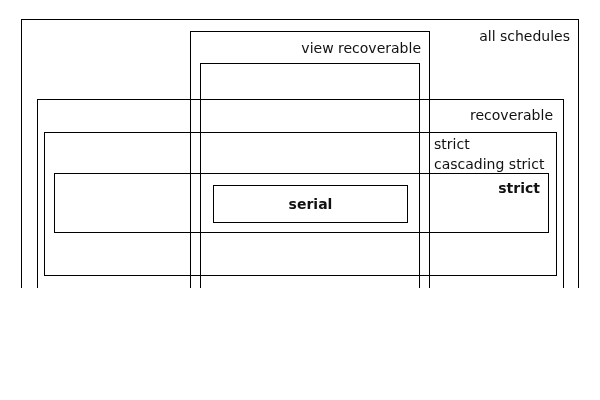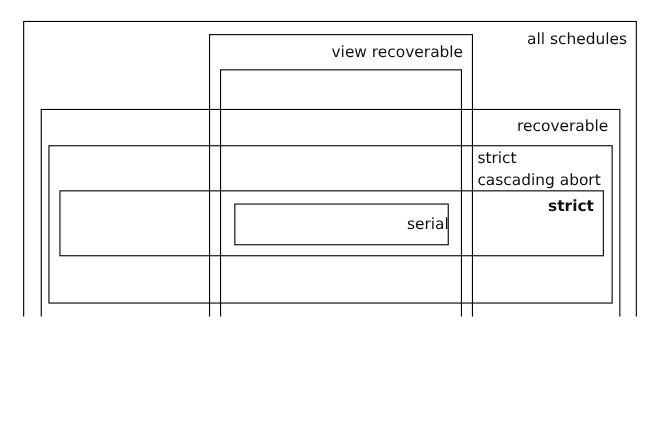--- a/index.html
+++ b/index.html
@@ -31,21 +31,21 @@
     font-size: 14px;
     line-height: 18px;
     white-space: nowrap;
     color: #111111;
   }
   .lbl.two-line {
     line-height: 20px;
     white-space: normal;
   }
   .lbl.two-line span { display: block; }
-  .center { text-align: right; }
+  .center { text-align: center; font-weight: bold; }
 </style>
 </head>
 <body>
 
 <div id="stage">
 
   <div class="rule" style="left:0; top:2; width:579; height:1;"></div>
   <div class="rule" style="left:578; top:2; width:1; height:18;"></div>
 
   <div class="box" style="left:21; top:19; width:558px; height:357px; left:21px; top:19px;"></div>
@@ -64,20 +64,20 @@
 
   <div class="lbl" style="right:30px; top:27px;">all schedules</div>
 
   <div class="lbl" style="right:179px; top:39px;">view recoverable</div>
 
 
   <div class="lbl" style="right:47px; top:106px;">recoverable</div>
 
   <div class="lbl two-line" style="left:434px; top:134px;">
     <span>strict</span>
-    <span>cascading abort</span>
+    <span>cascading strict</span>
   </div>
 
   <div class="lbl" style="right:60px; top:179px;font-weight:bold;">strict</div>
 
   <div class="lbl center" style="left:213px; top:195px; width:195px;">serial</div>
 
 </div>
 
 </body></html>

